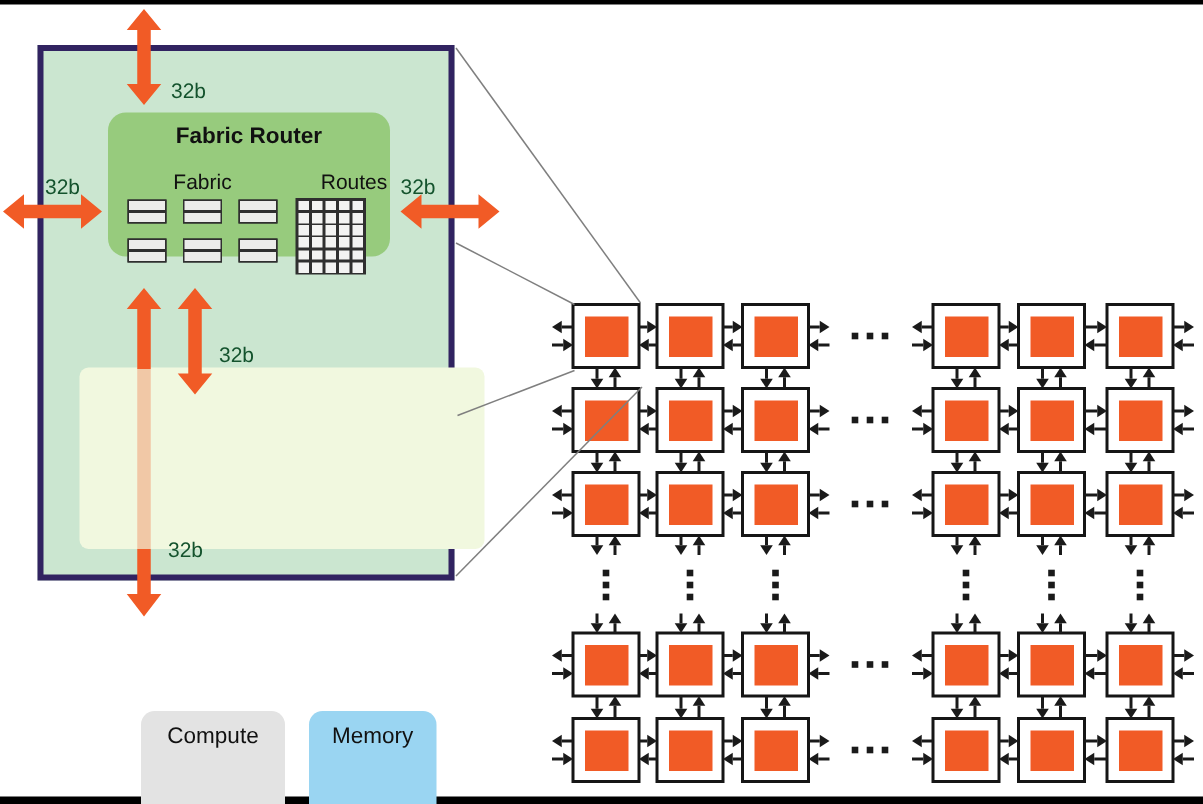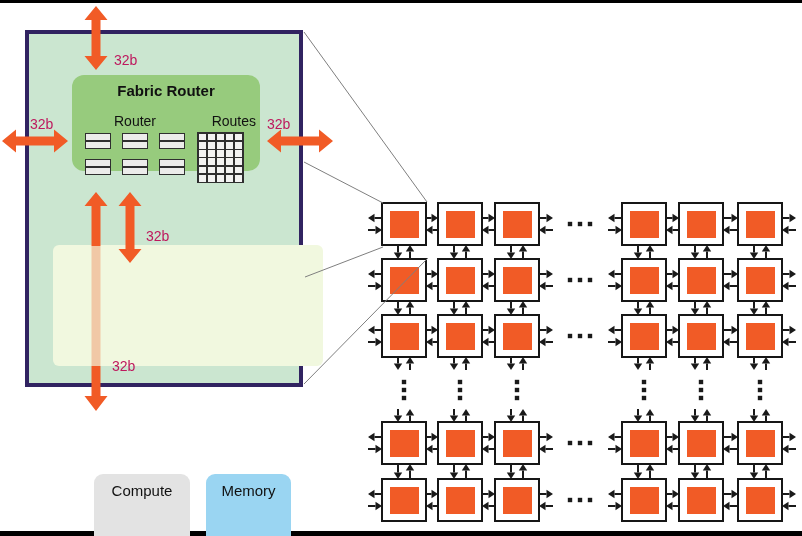--- a/index.html
+++ b/index.html
@@ -17,21 +17,21 @@
     box-sizing:border-box;border:4px solid var(--purple);
     background:var(--tileGreen);z-index:1;
   }
   #fabric-router{
     position:absolute;left:43px;top:41px;width:188px;height:96px;
     border-radius:12px;background:var(--routerGreen);
   }
   .fr-title{padding-top:7px;text-align:center;font-size:15px;font-weight:bold;color:#111;}
   .fr-sub{position:absolute;top:38px;height:16px;font-size:14px;text-align:center;color:#111;}
   #buffers-label{left:13px;width:100px;}
-  #routes-label{left:112px;width:72px;text-align:right;}
+  #routes-label{left:128px;width:72px;}
   #buffers{
     position:absolute;left:13px;top:58px;width:100px;
     display:grid;grid-template-columns:repeat(3,26px);column-gap:11px;row-gap:10px;
   }
   .buffer-unit{
     width:26px;height:16px;box-sizing:border-box;background:#2f2f2f;
     border:1.6px solid #2f2f2f;display:grid;grid-template-rows:1fr 1fr;gap:1.6px;
   }
   .buffer-slot{background:#ececea;}
   #routes{
@@ -46,21 +46,21 @@
   #compute{
     position:absolute;left:41px;top:229px;width:96px;height:85px;
     border-radius:9px;background:var(--computeGray);text-align:center;
     font-size:15px;padding-top:8px;box-sizing:border-box;color:#111;
   }
   #memory{
     position:absolute;left:153px;top:229px;width:85px;height:85px;
     border-radius:9px;background:var(--memBlue);text-align:center;
     font-size:15px;padding-top:8px;box-sizing:border-box;color:#111;
   }
-  .lbl{position:absolute;font-size:14px;color:#be185d;z-index:6;white-space:nowrap;}
+  .lbl{position:absolute;font-size:14px;color:#14532d;z-index:6;white-space:nowrap;}
   #lbl-32b-top{left:114px;top:52px;}
   #lbl-32b-left{left:30px;top:116px;}
   #lbl-32b-right{left:267px;top:116px;}
   #lbl-32b-mid{left:146px;top:228px;}
   #lbl-32b-bottom{left:112px;top:358px;}
 
   
   #mesh{position:absolute;left:0;top:0;width:802px;height:536px;z-index:2;}
   .mesh-tile{
     position:absolute;width:46px;height:44px;box-sizing:border-box;
@@ -73,21 +73,21 @@
 </head>
 <body>
 
 <div id="stage">
   <div class="bar" id="bar-top"></div>
   <div class="bar" id="bar-bottom"></div>
 
   <div id="tile-detail">
     <div id="fabric-router">
       <div class="fr-title">Fabric Router</div>
-      <div class="fr-sub" id="buffers-label">Router</div>
+      <div class="fr-sub" id="buffers-label">Fabric</div>
       <div class="fr-sub" id="routes-label">Routes</div>
       <div id="buffers">
           <div class="buffer-unit">
             <div class="buffer-slot"></div>
             <div class="buffer-slot"></div>
           </div>
           <div class="buffer-unit">
             <div class="buffer-slot"></div>
             <div class="buffer-slot"></div>
           </div>

